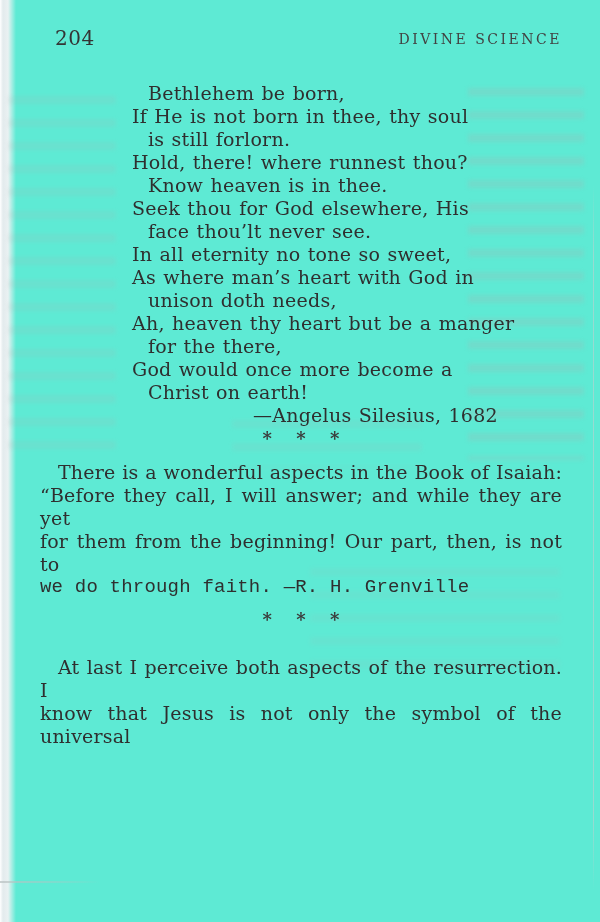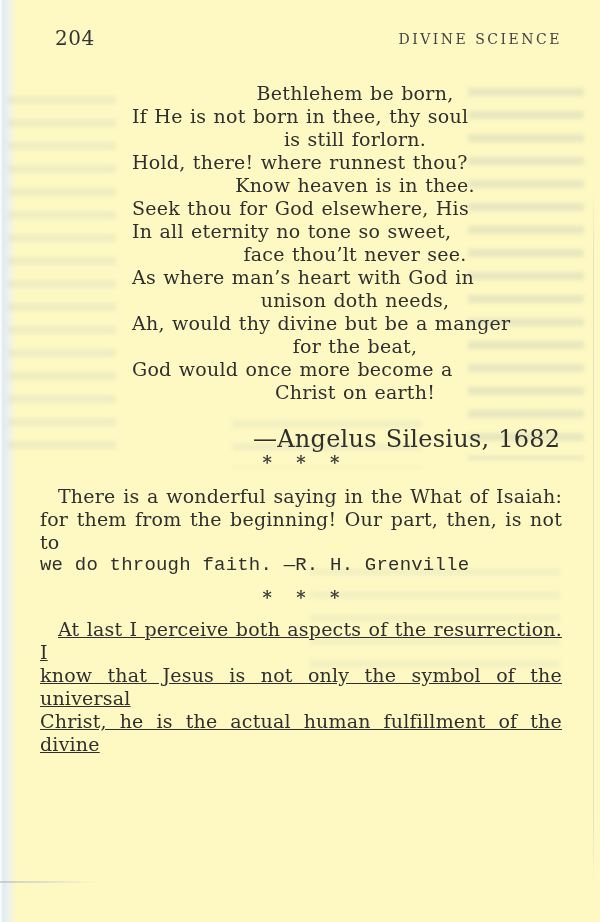--- a/index.html
+++ b/index.html
@@ -1,21 +1,21 @@
 <!DOCTYPE html>
 <html><head>
 <meta charset="utf-8">
 <style>
   html, body { margin: 0; padding: 0; background: #ffffff; }
 
   .page {
     position: relative;
     width: 600px;
     height: 922px;
-    background: #fef9c3;
+    background: #5eead4;
     overflow: hidden;
     font-family: "DejaVu Serif", "Liberation Serif", serif;
     color: #2f2f2f;
   }
 
   
   .edge-left {
     position: absolute; left: 0; top: 0; width: 18px; height: 100%;
     background: linear-gradient(90deg, #ffffff 0px, #e3ebed 3px, #eaf1f2 8px, rgba(252,253,253,0) 16px);
     pointer-events: none;
@@ -66,26 +66,26 @@
 
   .poem {
     margin-top: 34px;
     margin-left: 92px;
     font-size: 19px;
     line-height: 23px;
     letter-spacing: 0.25px;
     word-spacing: 1px;
   }
   .poem .line { white-space: nowrap; }
-  .poem .line.wrap { margin-left: 16px; text-align: center; }
+  .poem .line.wrap { margin-left: 16px; }
 
   .attribution {
-    margin-top: 24px;
+    margin-top: 0;
     margin-left: 121px;
-    font-size: 24px;
+    font-size: 19px;
     line-height: 23px;
     white-space: nowrap;
   }
 
   .separator {
     text-align: center;
     font-size: 18px;
     line-height: 23px;
     font-weight: bold;
     word-spacing: 18px;
@@ -99,21 +99,21 @@
     line-height: 23px;
     letter-spacing: 0.2px;
   }
   .prose .pline {
     text-align: justify;
     text-align-last: justify;
   }
   .prose .pline.first { text-indent: 18px; }
   .prose .pline.last  { text-align-last: left; font-family: Liberation Mono, monospace; }
   .para-1 { margin-top: 11px; }
-  .para-2 { margin-top: 9px; text-decoration: underline; }
+  .para-2 { margin-top: 25px; }
 </style>
 </head>
 <body>
 
 <div class="page">
 
   <div class="edge-left"></div>
   <div class="edge-right"></div>
   <div class="artifact-line"></div>
   <div class="ghost ghost-right"></div>
@@ -128,42 +128,42 @@
       <span class="running-header">DIVINE SCIENCE</span>
     </div>
 
     <div class="poem">
       <div class="line wrap">Bethlehem be born,</div>
       <div class="line">If He is not born in thee, thy soul</div>
       <div class="line wrap">is still forlorn.</div>
       <div class="line">Hold, there! where runnest thou?</div>
       <div class="line wrap">Know heaven is in thee.</div>
       <div class="line">Seek thou for God elsewhere, His</div>
+      <div class="line wrap">face thou’lt never see.</div>
       <div class="line">In all eternity no tone so sweet,</div>
-      <div class="line wrap">face thou’lt never see.</div>
       <div class="line">As where man’s heart with God in</div>
       <div class="line wrap">unison doth needs,</div>
-      <div class="line">Ah, would thy divine but be a manger</div>
-      <div class="line wrap">for the beat,</div>
+      <div class="line">Ah, heaven thy heart but be a manger</div>
+      <div class="line wrap">for the there,</div>
       <div class="line">God would once more become a</div>
       <div class="line wrap">Christ on earth!</div>
       <div class="attribution">—Angelus Silesius, 1682</div>
     </div>
 
     <div class="separator sep-1">* * *</div>
 
     <div class="prose para-1">
-      <div class="pline first">There is a wonderful saying in the What of Isaiah:</div>
+      <div class="pline first">There is a wonderful aspects in the Book of Isaiah:</div>
+      <div class="pline">“Before they call, I will answer; and while they are yet</div>
       <div class="pline">for them from the beginning! Our part, then, is not to</div>
       <div class="pline last">we do through faith. —R. H. Grenville</div>
     </div>
 
     <div class="separator sep-2">* * *</div>
 
     <div class="prose para-2">
       <div class="pline first">At last I perceive both aspects of the resurrection. I</div>
       <div class="pline">know that Jesus is not only the symbol of the universal</div>
-      <div class="pline">Christ, he is the actual human fulfillment of the divine</div>
 
     </div>
 
   </div>
 </div>
 
 </body></html>

